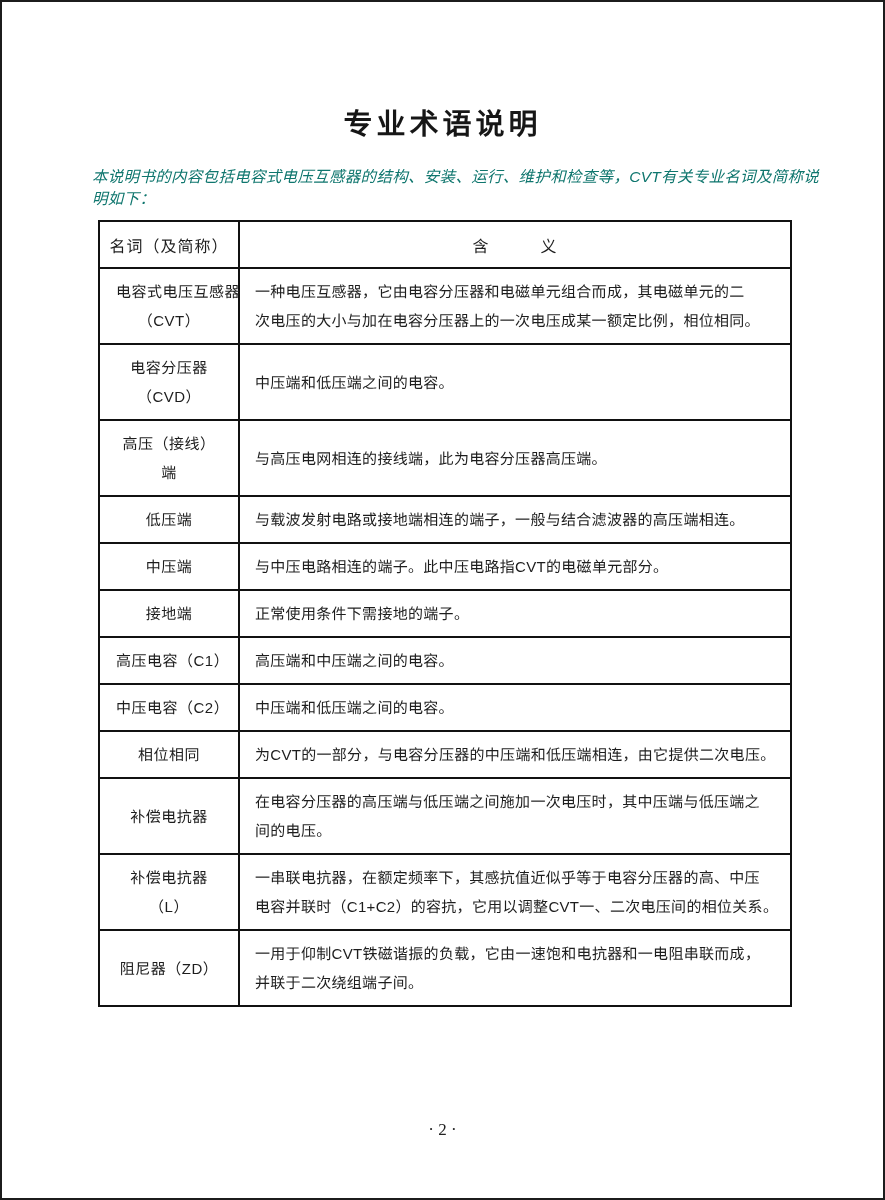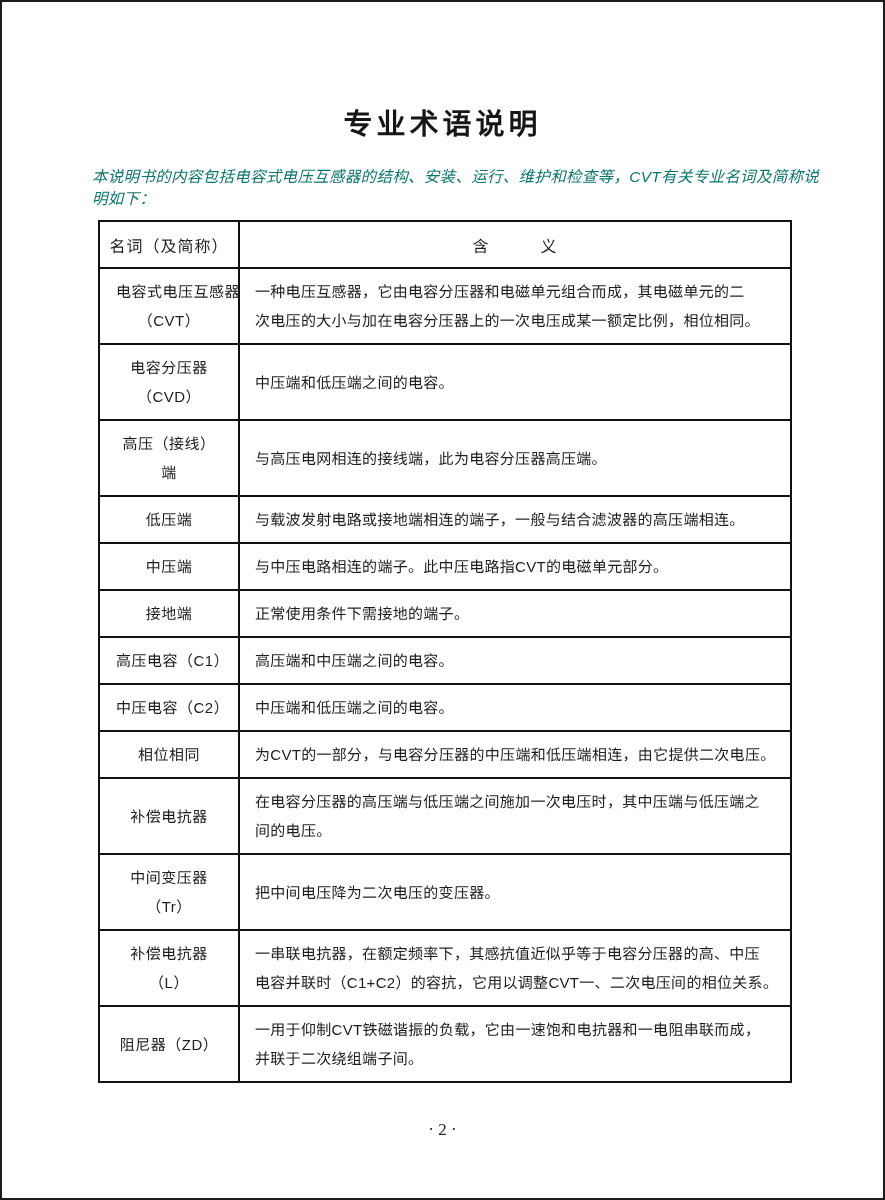--- a/index.html
+++ b/index.html
@@ -135,24 +135,20 @@
     <tr>
       <td class="term-cell">相位相同</td>
       <td class="meaning-cell">为CVT的一部分，与电容分压器的中压端和低压端相连，由它提供二次电压。</td>
     </tr>
     <tr>
       <td class="term-cell">补偿电抗器</td>
       <td class="meaning-cell">在电容分压器的高压端与低压端之间施加一次电压时，其中压端与低压端之
 间的电压。</td>
     </tr>
     <tr>
-      <td class="term-cell">中间变压器（Tr）</td>
-      <td class="meaning-cell">把中间电压降为二次电压的变压器。</td>
-    </tr>
-    <tr>
       <td class="term-cell">补偿电抗器（L）</td>
       <td class="meaning-cell">一串联电抗器，在额定频率下，其感抗值近似乎等于电容分压器的高、中压
 电容并联时（C1+C2）的容抗，它用以调整CVT一、二次电压间的相位关系。</td>
     </tr>
     <tr>
       <td class="term-cell">阻尼器（ZD）</td>
       <td class="meaning-cell">一用于仰制CVT铁磁谐振的负载，它由一速饱和电抗器和一电阻串联而成，
 并联于二次绕组端子间。</td>
     </tr>
   </tbody>

